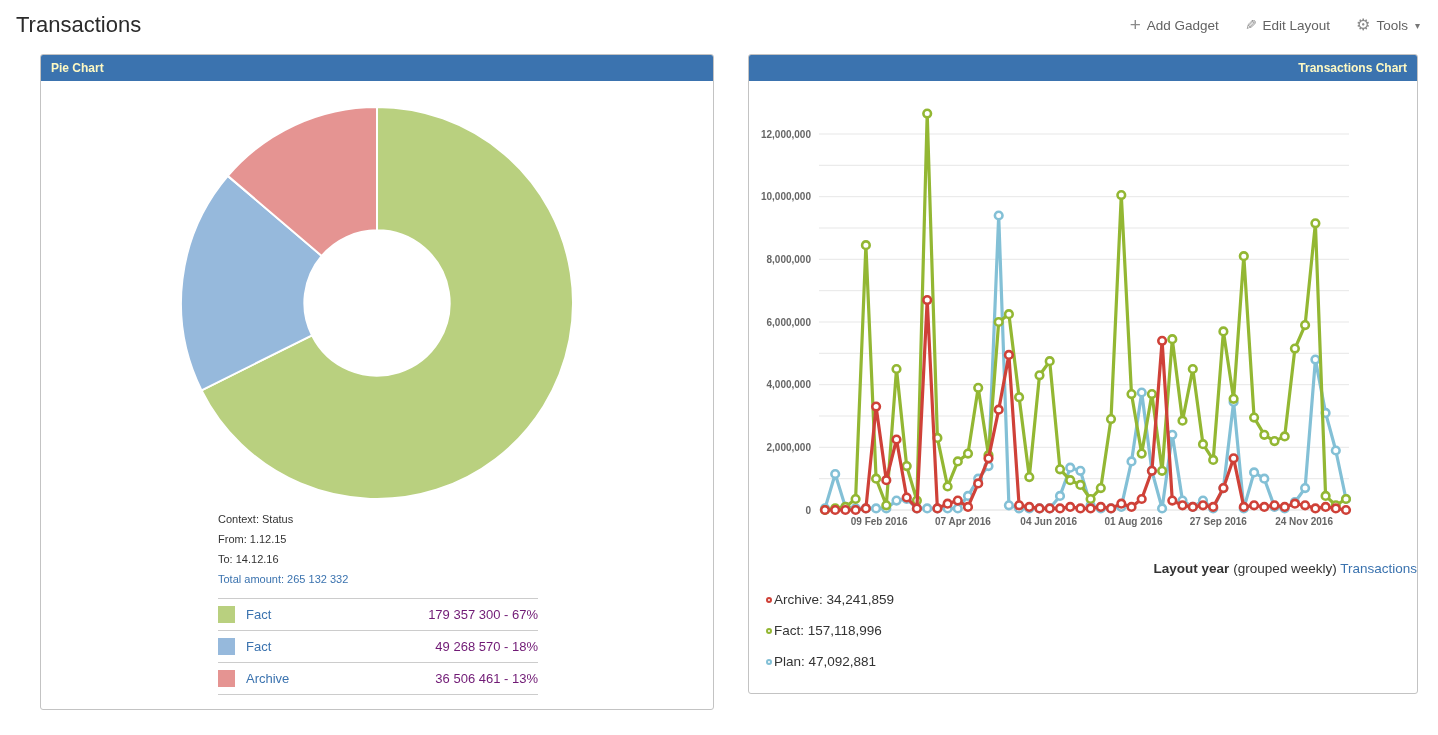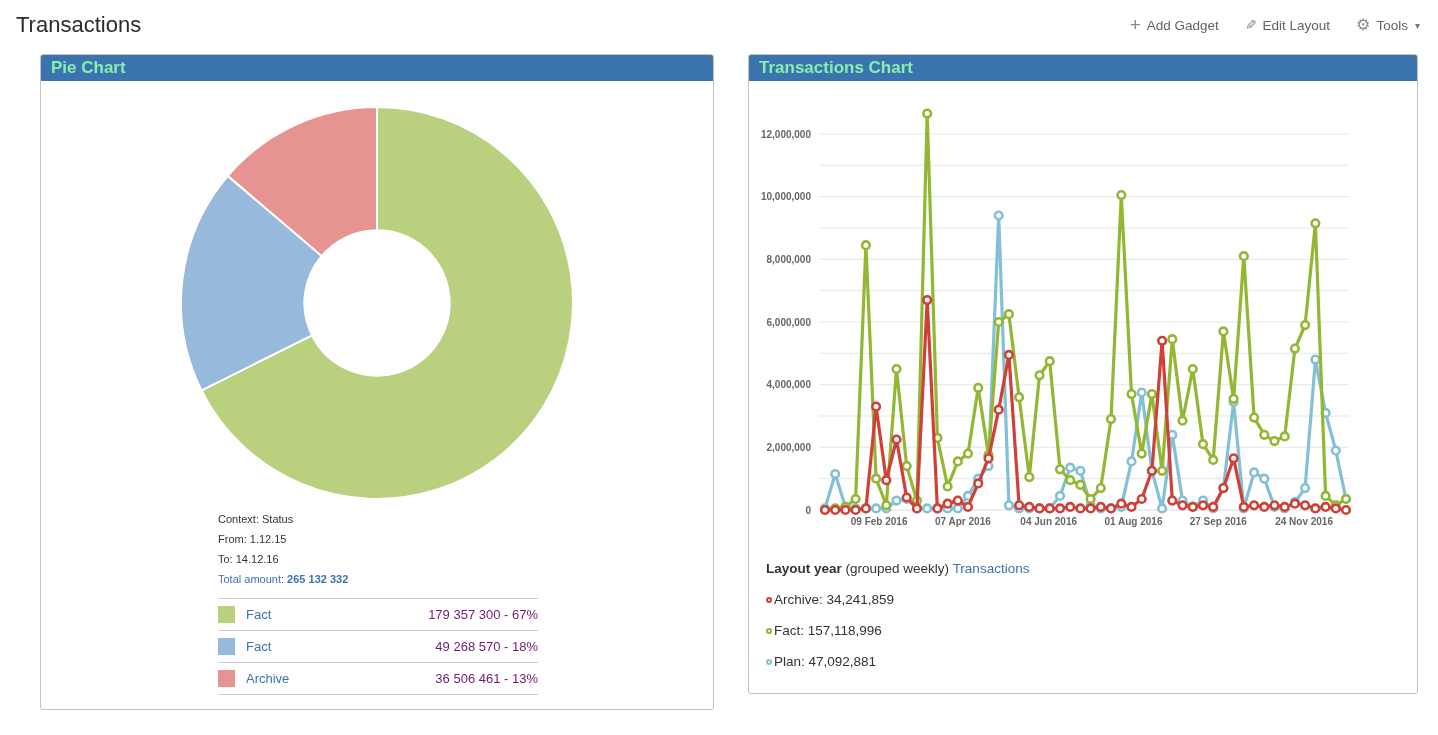--- a/index.html
+++ b/index.html
@@ -13,28 +13,28 @@
   .toolbar { display:flex; align-items:center; gap:26px; }
   .tb-item { display:flex; align-items:center; gap:6px; font-size:13.5px; color:#636363; text-decoration:none; cursor:pointer; }
   .tb-icon { color:#8b8b8b; line-height:1; }
   .plus-glyph  { font-size:19px; font-weight:400; margin-top:-2px; }
   .pencil-glyph{ font-size:14px; transform:scaleX(-1) rotate(0deg); display:inline-block; }
   .gear-glyph  { font-size:16px; }
   .caret-glyph { font-size:10px; margin-left:1px; color:#777; }
 
   .gadgets { display:flex; align-items:flex-start; margin:8px 0 0 40px; gap:34px; }
   .gadget { background:#fff; border:1px solid #c3c3c3; border-radius:3px; overflow:hidden; }
-  .gadget-header { background:#3b73af; color:#86efac; font-size:17px; font-weight:bold; padding:6px 10px; line-height:14px; }
+  .gadget-header { background:#3b73af; color:#fef9c3; font-size:12px; font-weight:bold; padding:6px 10px; line-height:14px; }
   .gadget-left  { width:674px; height:656px; }
-  .gadget-right { width:670px; height:640px; }
+  .gadget-right { width:670px; height:640px;text-align:right; }
 
   .pie-svg { display:block; margin:23px auto 0 auto; }
   .pie-context { margin:7px 0 0 177px; font-size:11px; line-height:20px; color:#333; }
   .total-line  { color:#3b73af; }
-  .total-value { font-weight:bold;text-align:right; }
+  .total-value { font-weight:normal;text-align:right; }
 
   .pie-legend { margin:9px 0 0 177px; width:320px; border-collapse:collapse; font-size:13px; border-bottom:1px solid #ccc; }
   .pie-legend tr { border-top:1px solid #ccc; }
   .pie-legend td { padding:7px 0; }
   .sw-cell { width:28px; }
   .swatch { width:17px; height:17px; }
   .legend-link { color:#3b73af; text-decoration:none; cursor:pointer; }
   .value-cell { text-align:right; color:#701a75; white-space:nowrap; }
 
   .chart-svg { display:block; }

